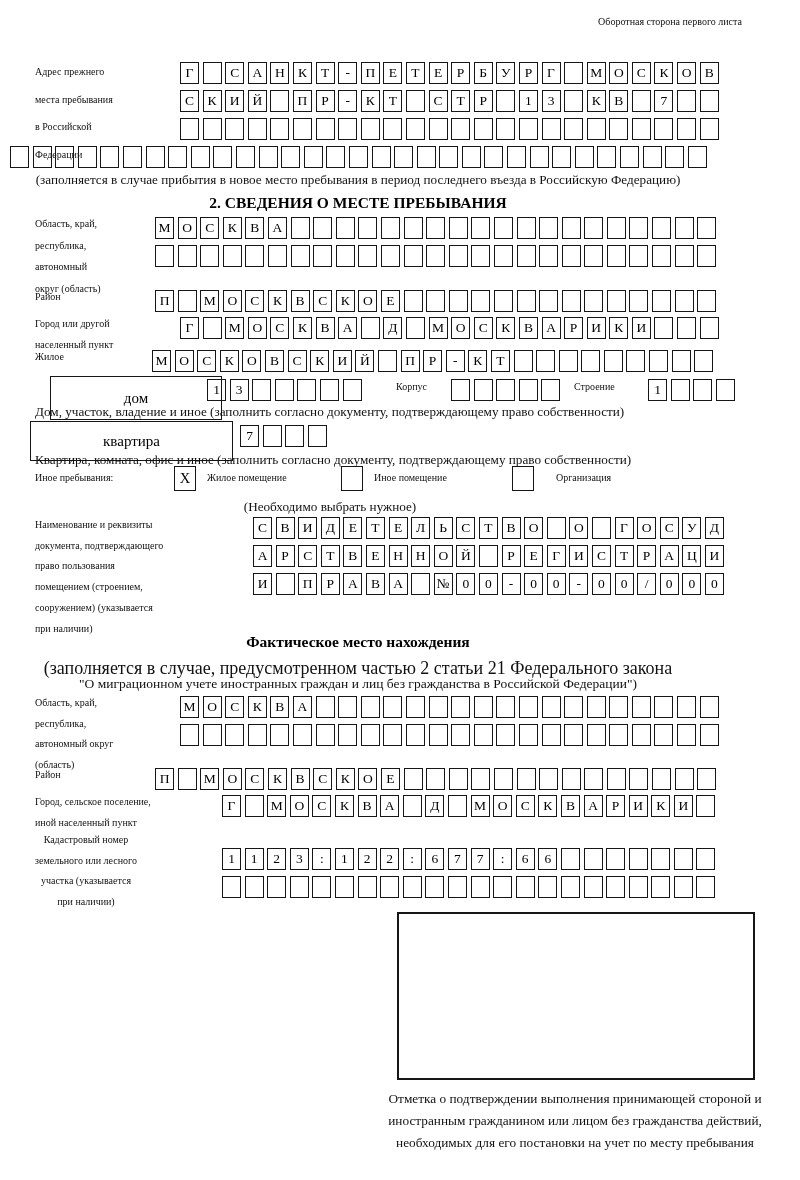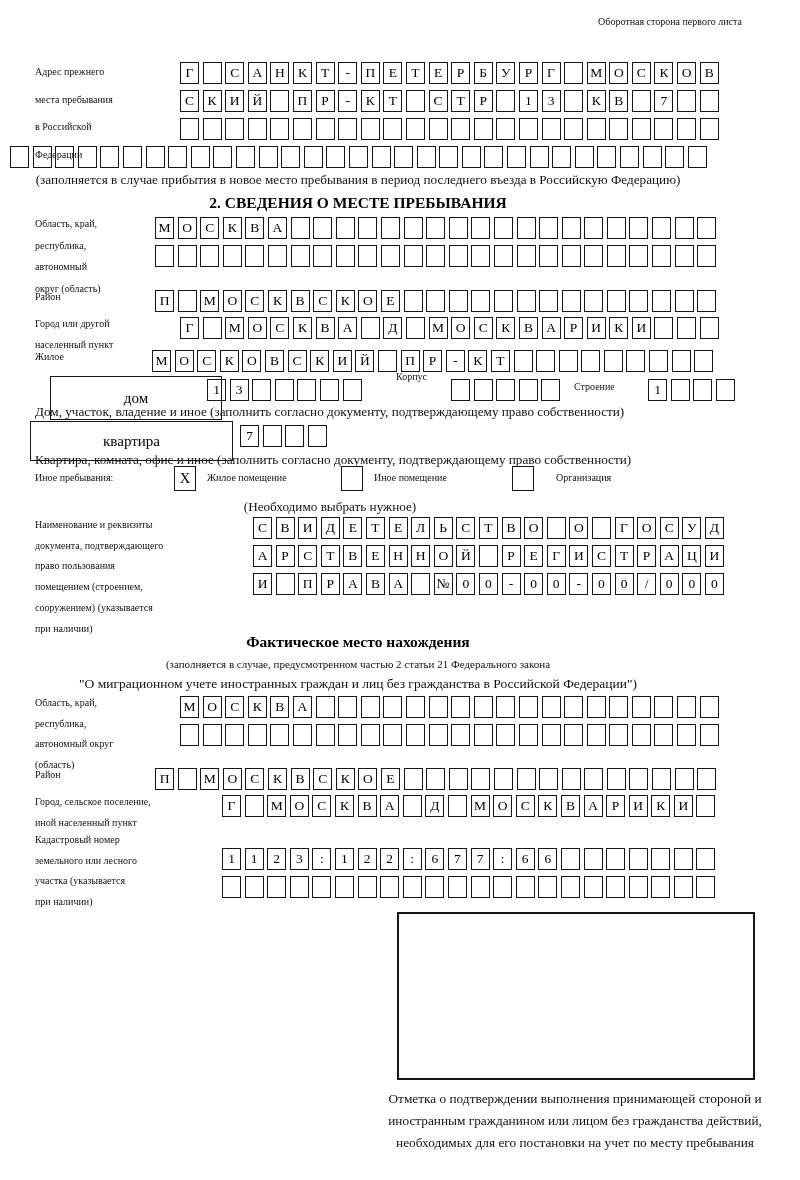--- a/index.html
+++ b/index.html
@@ -52,21 +52,21 @@
 
   <div class="abs label" style="top:313px;left:35px;line-height:21px;">Город или другой
 населенный пункт</div>
   <div class="abs boxrow" style="top:317px;left:180px;"><span class="box">Г</span><span class="box"></span><span class="box">М</span><span class="box">О</span><span class="box">С</span><span class="box">К</span><span class="box">В</span><span class="box">А</span><span class="box"></span><span class="box">Д</span><span class="box"></span><span class="box">М</span><span class="box">О</span><span class="box">С</span><span class="box">К</span><span class="box">В</span><span class="box">А</span><span class="box">Р</span><span class="box">И</span><span class="box">К</span><span class="box">И</span><span class="box"></span><span class="box"></span><span class="box"></span></div>
 
   <div class="abs label" style="top:351px;left:35px;">Жилое</div>
   <div class="abs boxrow" style="top:350px;left:152px;"><span class="box">М</span><span class="box">О</span><span class="box">С</span><span class="box">К</span><span class="box">О</span><span class="box">В</span><span class="box">С</span><span class="box">К</span><span class="box">И</span><span class="box">Й</span><span class="box"></span><span class="box">П</span><span class="box">Р</span><span class="box">-</span><span class="box">К</span><span class="box">Т</span><span class="box"></span><span class="box"></span><span class="box"></span><span class="box"></span><span class="box"></span><span class="box"></span><span class="box"></span><span class="box"></span><span class="box"></span></div>
 
   <div class="abs widebox" style="top:376px;left:30px;width:172px;height:44px;margin-left:20px;">дом</div>
   <div class="abs boxrow" style="top:379px;left:207px;"><span class="box">1</span><span class="box">3</span><span class="box"></span><span class="box"></span><span class="box"></span><span class="box"></span><span class="box"></span></div>
-  <div class="abs label" style="top:371px;left:396px;">Корпус</div>
+  <div class="abs label" style="top:381px;left:396px;">Корпус</div>
   <div class="abs boxrow" style="top:379px;left:451px;"><span class="box"></span><span class="box"></span><span class="box"></span><span class="box"></span><span class="box"></span></div>
   <div class="abs label" style="top:381px;left:574px;">Строение</div>
   <div class="abs boxrow" style="top:379px;left:648px;"><span class="box">1</span><span class="box"></span><span class="box"></span><span class="box"></span></div>
   <div class="abs caption" style="top:404px;left:35px;">Дом, участок, владение и иное (заполнить согласно документу, подтверждающему право собственности)</div>
 
   <div class="abs widebox" style="top:421px;left:30px;width:203px;height:40px;">квартира</div>
   <div class="abs boxrow" style="top:425px;left:240px;"><span class="box">7</span><span class="box"></span><span class="box"></span><span class="box"></span></div>
   <div class="abs caption" style="top:452px;left:35px;">Квартира, комната, офис и иное (заполнить согласно документу, подтверждающему право собственности)</div>
 
   <div class="abs label" style="top:472px;left:35px;">Иное пребывания:</div>
@@ -82,38 +82,38 @@
 документа, подтверждающего
 право пользования
 помещением (строением,
 сооружением) (указывается
 при наличии)</div>
   <div class="abs boxrow" style="top:517px;left:253px;"><span class="box">С</span><span class="box">В</span><span class="box">И</span><span class="box">Д</span><span class="box">Е</span><span class="box">Т</span><span class="box">Е</span><span class="box">Л</span><span class="box">Ь</span><span class="box">С</span><span class="box">Т</span><span class="box">В</span><span class="box">О</span><span class="box"></span><span class="box">О</span><span class="box"></span><span class="box">Г</span><span class="box">О</span><span class="box">С</span><span class="box">У</span><span class="box">Д</span></div>
   <div class="abs boxrow" style="top:545px;left:253px;"><span class="box">А</span><span class="box">Р</span><span class="box">С</span><span class="box">Т</span><span class="box">В</span><span class="box">Е</span><span class="box">Н</span><span class="box">Н</span><span class="box">О</span><span class="box">Й</span><span class="box"></span><span class="box">Р</span><span class="box">Е</span><span class="box">Г</span><span class="box">И</span><span class="box">С</span><span class="box">Т</span><span class="box">Р</span><span class="box">А</span><span class="box">Ц</span><span class="box">И</span></div>
   <div class="abs boxrow" style="top:573px;left:253px;"><span class="box">И</span><span class="box"></span><span class="box">П</span><span class="box">Р</span><span class="box">А</span><span class="box">В</span><span class="box">А</span><span class="box"></span><span class="box">№</span><span class="box">0</span><span class="box">0</span><span class="box">-</span><span class="box">0</span><span class="box">0</span><span class="box">-</span><span class="box">0</span><span class="box">0</span><span class="box">/</span><span class="box">0</span><span class="box">0</span><span class="box">0</span></div>
 
   <div class="abs title center" style="top:633px;">Фактическое место нахождения</div>
-  <div class="abs caption center" style="top:658px;font-size:11px;">(заполняется в случае, предусмотренном частью 2 статьи 21 Федерального закона</div>
+  <div class="abs caption center" style="top:658px;font-size:18px;">(заполняется в случае, предусмотренном частью 2 статьи 21 Федерального закона</div>
   <div class="abs caption center" style="top:676px;font-size:13.5px;">"О миграционном учете иностранных граждан и лиц без гражданства в Российской Федерации")</div>
 
   <div class="abs label" style="top:693px;left:35px;line-height:20.5px;">Область, край,
 республика,
 автономный округ
 (область)</div>
   <div class="abs boxrow" style="top:696px;left:180px;"><span class="box">М</span><span class="box">О</span><span class="box">С</span><span class="box">К</span><span class="box">В</span><span class="box">А</span><span class="box"></span><span class="box"></span><span class="box"></span><span class="box"></span><span class="box"></span><span class="box"></span><span class="box"></span><span class="box"></span><span class="box"></span><span class="box"></span><span class="box"></span><span class="box"></span><span class="box"></span><span class="box"></span><span class="box"></span><span class="box"></span><span class="box"></span><span class="box"></span></div>
   <div class="abs boxrow" style="top:724px;left:180px;"><span class="box"></span><span class="box"></span><span class="box"></span><span class="box"></span><span class="box"></span><span class="box"></span><span class="box"></span><span class="box"></span><span class="box"></span><span class="box"></span><span class="box"></span><span class="box"></span><span class="box"></span><span class="box"></span><span class="box"></span><span class="box"></span><span class="box"></span><span class="box"></span><span class="box"></span><span class="box"></span><span class="box"></span><span class="box"></span><span class="box"></span><span class="box"></span></div>
 
   <div class="abs label" style="top:769px;left:35px;">Район</div>
   <div class="abs boxrow" style="top:768px;left:155px;"><span class="box">П</span><span class="box"></span><span class="box">М</span><span class="box">О</span><span class="box">С</span><span class="box">К</span><span class="box">В</span><span class="box">С</span><span class="box">К</span><span class="box">О</span><span class="box">Е</span><span class="box"></span><span class="box"></span><span class="box"></span><span class="box"></span><span class="box"></span><span class="box"></span><span class="box"></span><span class="box"></span><span class="box"></span><span class="box"></span><span class="box"></span><span class="box"></span><span class="box"></span><span class="box"></span></div>
 
   <div class="abs label" style="top:791px;left:35px;line-height:21px;">Город, сельское поселение,
 иной населенный пункт</div>
   <div class="abs boxrow" style="top:795px;left:222px;"><span class="box">Г</span><span class="box"></span><span class="box">М</span><span class="box">О</span><span class="box">С</span><span class="box">К</span><span class="box">В</span><span class="box">А</span><span class="box"></span><span class="box">Д</span><span class="box"></span><span class="box">М</span><span class="box">О</span><span class="box">С</span><span class="box">К</span><span class="box">В</span><span class="box">А</span><span class="box">Р</span><span class="box">И</span><span class="box">К</span><span class="box">И</span><span class="box"></span></div>
 
-  <div class="abs label" style="top:830px;left:35px;line-height:20.7px;">Кадастровый номер
+  <div class="abs label" style="top:830px;left:35px;line-height:20.7px;text-align:center;">Кадастровый номер
 земельного или лесного
 участка (указывается
 при наличии)</div>
   <div class="abs boxrow" style="top:848px;left:222px;"><span class="box">1</span><span class="box">1</span><span class="box">2</span><span class="box">3</span><span class="box">:</span><span class="box">1</span><span class="box">2</span><span class="box">2</span><span class="box">:</span><span class="box">6</span><span class="box">7</span><span class="box">7</span><span class="box">:</span><span class="box">6</span><span class="box">6</span><span class="box"></span><span class="box"></span><span class="box"></span><span class="box"></span><span class="box"></span><span class="box"></span><span class="box"></span></div>
   <div class="abs boxrow" style="top:876px;left:222px;"><span class="box"></span><span class="box"></span><span class="box"></span><span class="box"></span><span class="box"></span><span class="box"></span><span class="box"></span><span class="box"></span><span class="box"></span><span class="box"></span><span class="box"></span><span class="box"></span><span class="box"></span><span class="box"></span><span class="box"></span><span class="box"></span><span class="box"></span><span class="box"></span><span class="box"></span><span class="box"></span><span class="box"></span><span class="box"></span></div>
 
   <div class="abs stamp" style="top:912px;left:397px;width:358px;height:168px;"></div>
   <div class="abs stampnote" style="top:1088px;left:383px;width:384px;">Отметка о подтверждении выполнения принимающей стороной и иностранным гражданином или лицом без гражданства действий, необходимых для его постановки на учет по месту пребывания</div>
 
 </div>

